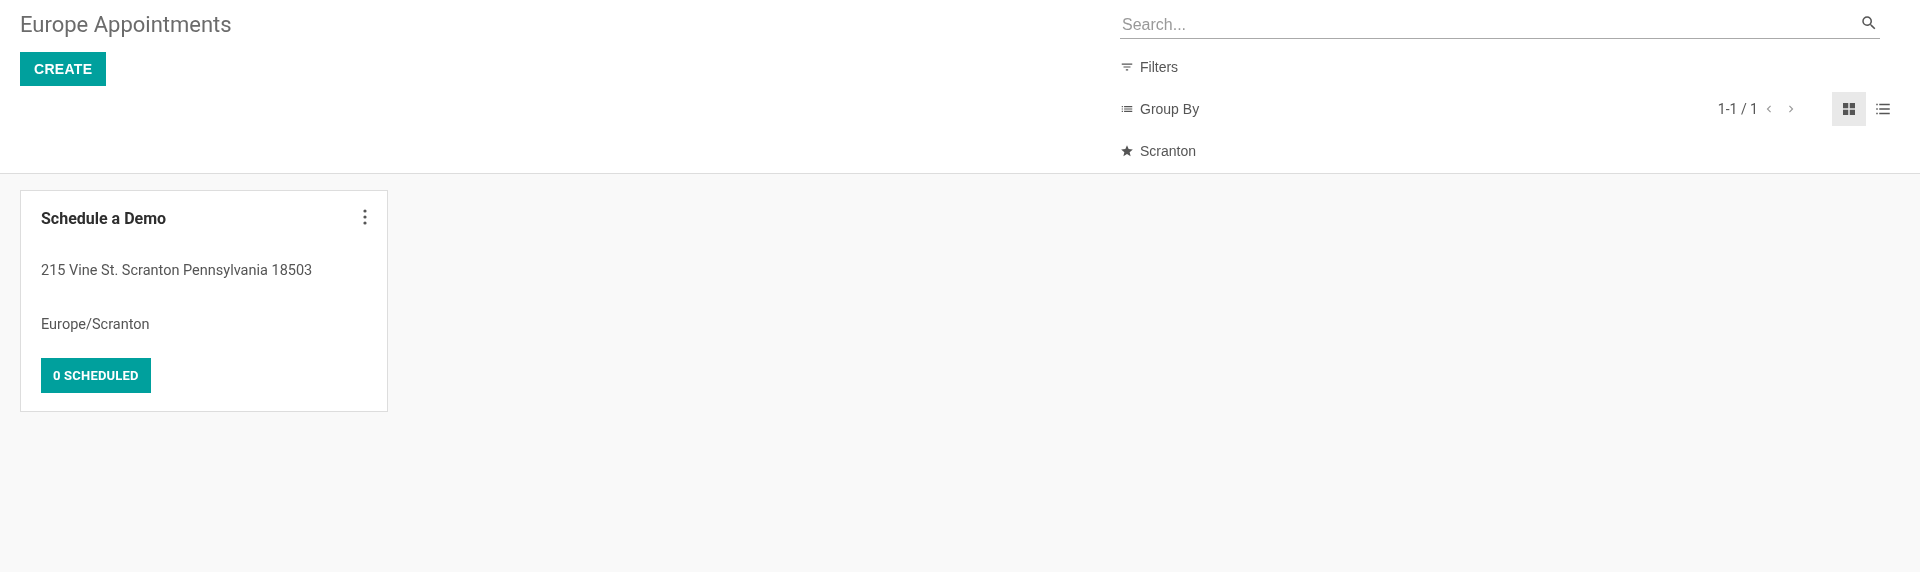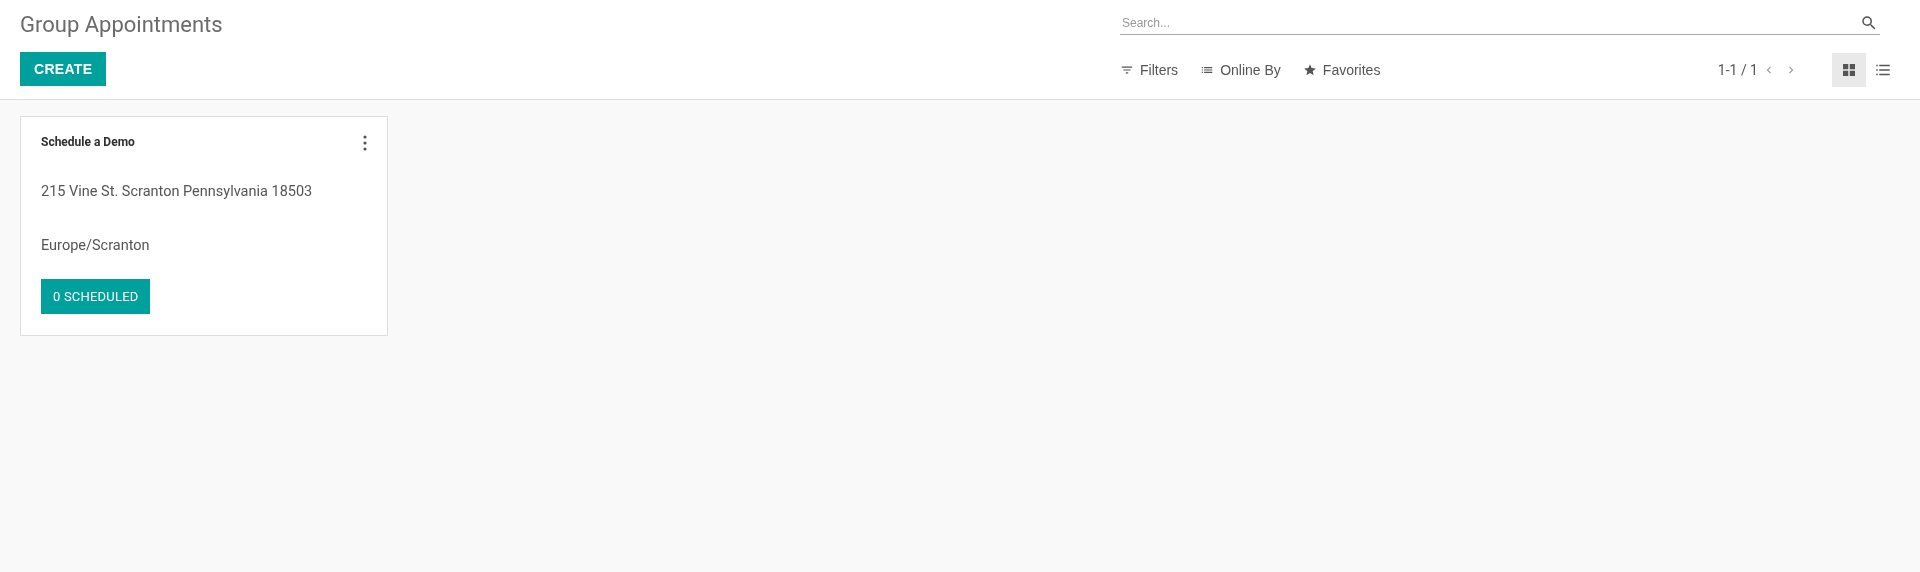--- a/index.html
+++ b/index.html
@@ -27,21 +27,21 @@
     }
     .search-wrap {
       flex: 1;
       max-width: 760px;
       position: relative;
     }
     .search-input {
       width: 100%;
       border: none;
       border-bottom: 1px solid #aaaaaa;
-      font-size: 12px;
+      font-size: 16px;
       padding: 4px 30px 4px 2px;
       outline: none;
       color: #555;
       background: transparent;
     }
     .search-input::placeholder { color: #999; }
     .search-icon {
       position: absolute;
       right: 2px;
       top: 2px;
@@ -62,20 +62,21 @@
       padding: 9px 14px;
       font-size: 14px;
       font-weight: 600;
       cursor: pointer;
       letter-spacing: 0.3px;
     }
     .filter-group {
       display: flex;
       gap: 22px;
       margin-right: auto;
+      flex-direction: column;
     }
     .filter-btn {
       background: none;
       border: none;
       color: #555;
       font-size: 14px;
       display: inline-flex;
       align-items: center;
       gap: 6px;
       cursor: pointer;
@@ -133,21 +134,21 @@
     }
     .card {
       width: 368px;
       background: #ffffff;
       border: 1px solid #dddddd;
       padding: 18px 20px;
       position: relative;
       min-height: 220px;
     }
     .card-title {
-      font-size: 12px;
+      font-size: 16px;
       font-weight: 700;
       color: #2e2e2e;
       margin-bottom: 24px;
     }
     .card-line {
       font-size: 14.5px;
       color: #555;
       line-height: 1.5;
       margin-top: 32px;
     }
@@ -160,34 +161,34 @@
       height: 20px;
       display: flex;
       align-items: center;
       justify-content: center;
     }
     .card-menu svg { width: 4px; height: 16px; fill: #555; }
     .badge {
       display: inline-block;
       background: #00a09d;
       color: #fff;
-      font-weight: 400;
+      font-weight: 700;
       font-size: 13px;
       padding: 10px 12px;
       margin-top: 22px;
       letter-spacing: 0.2px;
     }
   </style>
 </head>
 <body>
 
 <div class="top-bar">
   <div class="top-row">
     <div>
-      <h1 class="page-title">Group Appointments</h1>
+      <h1 class="page-title">Europe Appointments</h1>
       <div class="second-row">
         <button class="btn-primary">CREATE</button>
       </div>
     </div>
     <div class="right-side">
       <div class="search-wrap">
         <input class="search-input" type="text" placeholder="Search..." style="">
         <svg class="search-icon" viewBox="0 0 24 24">
             <path d="M15.5 14h-.79l-.28-.27A6.471 6.471 0 0016 9.5 6.5 6.5 0 109.5 16a6.471 6.471 0 004.23-1.57l.27.28v.79l5 4.99L20.49 19l-4.99-5zm-6 0C7.01 14 5 11.99 5 9.5S7.01 5 9.5 5 14 7.01 14 9.5 11.99 14 9.5 14z"></path>
           </svg>
@@ -197,27 +198,27 @@
           <button class="filter-btn">
             <svg viewBox="0 0 24 24">
                 <path d="M10 18h4v-2h-4v2zM3 6v2h18V6H3zm3 7h12v-2H6v2z"></path>
               </svg>
             <span>Filters</span>
           </button>
           <button class="filter-btn">
             <svg viewBox="0 0 24 24">
                 <path d="M3 13h2v-2H3v2zm0 4h2v-2H3v2zm0-8h2V7H3v2zm4 4h14v-2H7v2zm0 4h14v-2H7v2zM7 7v2h14V7H7z"></path>
               </svg>
-            <span>Online By</span>
+            <span>Group By</span>
           </button>
           <button class="filter-btn">
             <svg viewBox="0 0 24 24">
                 <path d="M12 17.27L18.18 21l-1.64-7.03L22 9.24l-7.19-.61L12 2 9.19 8.63 2 9.24l5.46 4.73L5.82 21z"></path>
               </svg>
-            <span>Favorites</span>
+            <span>Scranton</span>
           </button>
         </div>
         <div class="pager-group">
           <span class="pager-text">1-1 / 1</span>
           <button class="pager-arrow">
             <svg viewBox="0 0 24 24">
                 <path d="M15.41 16.59L10.83 12l4.58-4.59L14 6l-6 6 6 6 1.41-1.41z"></path>
               </svg>
           </button>
           <button class="pager-arrow">

